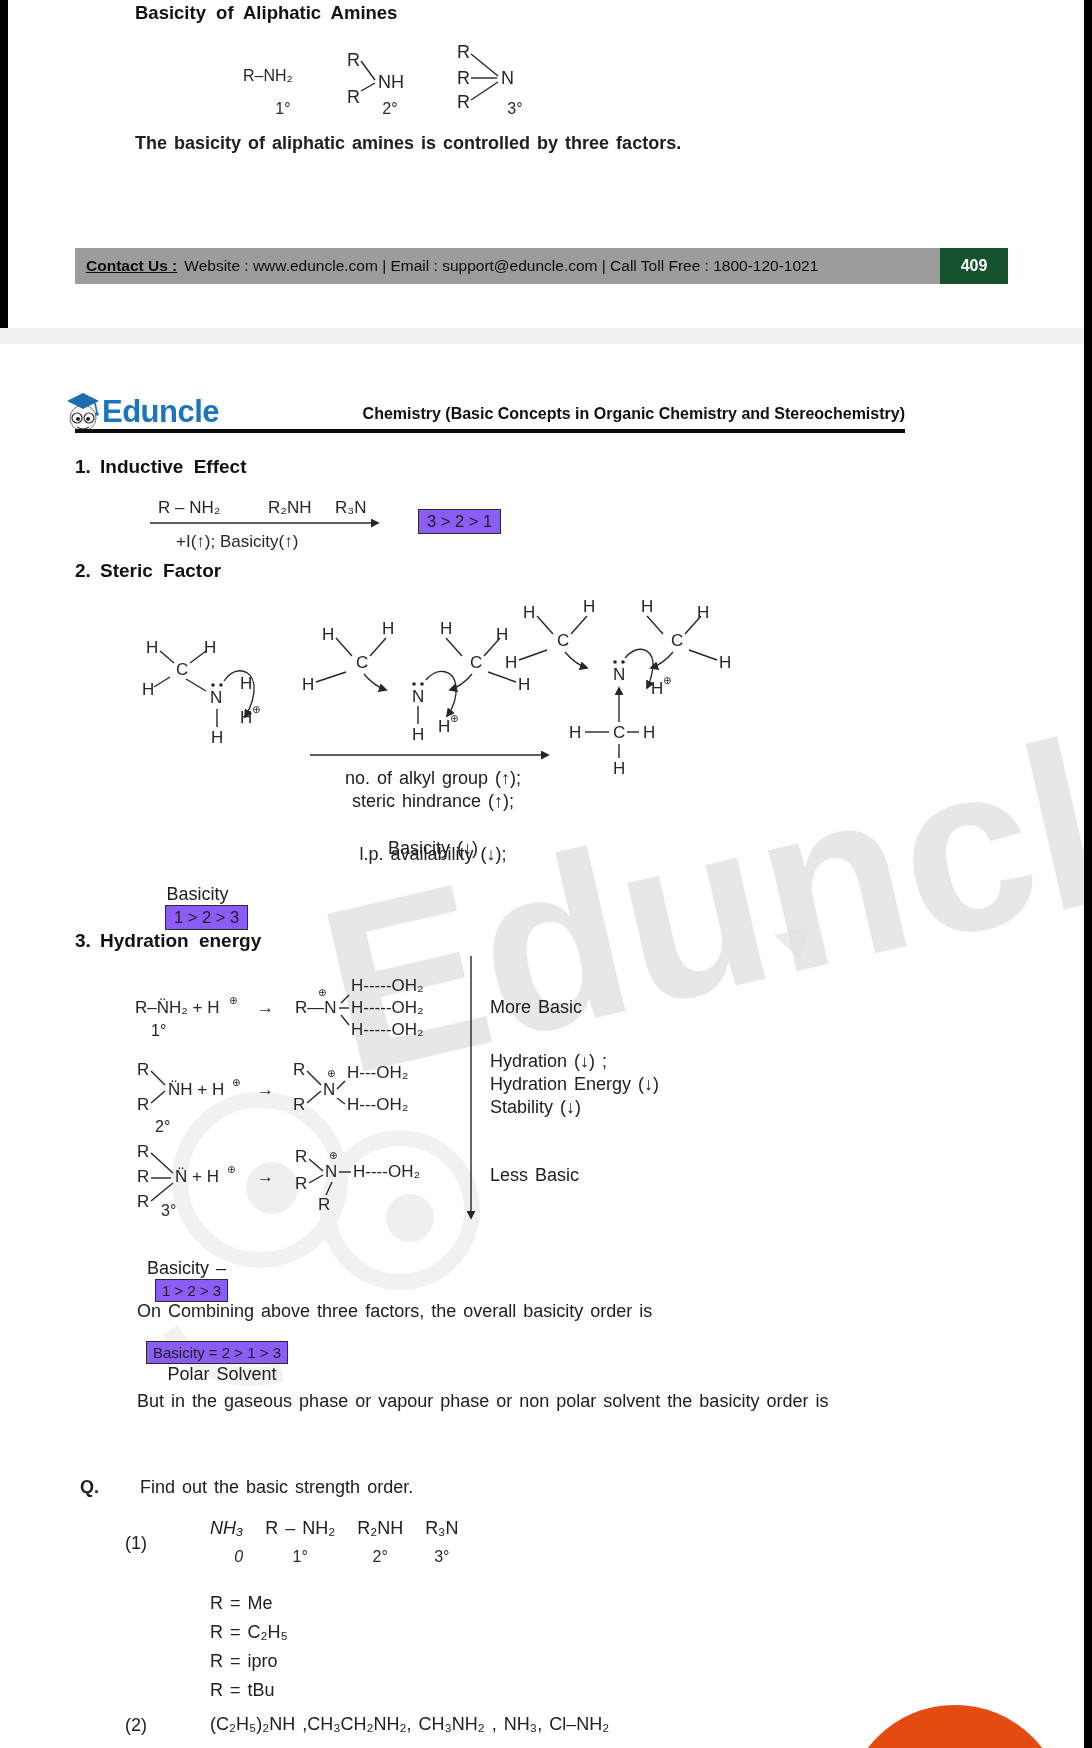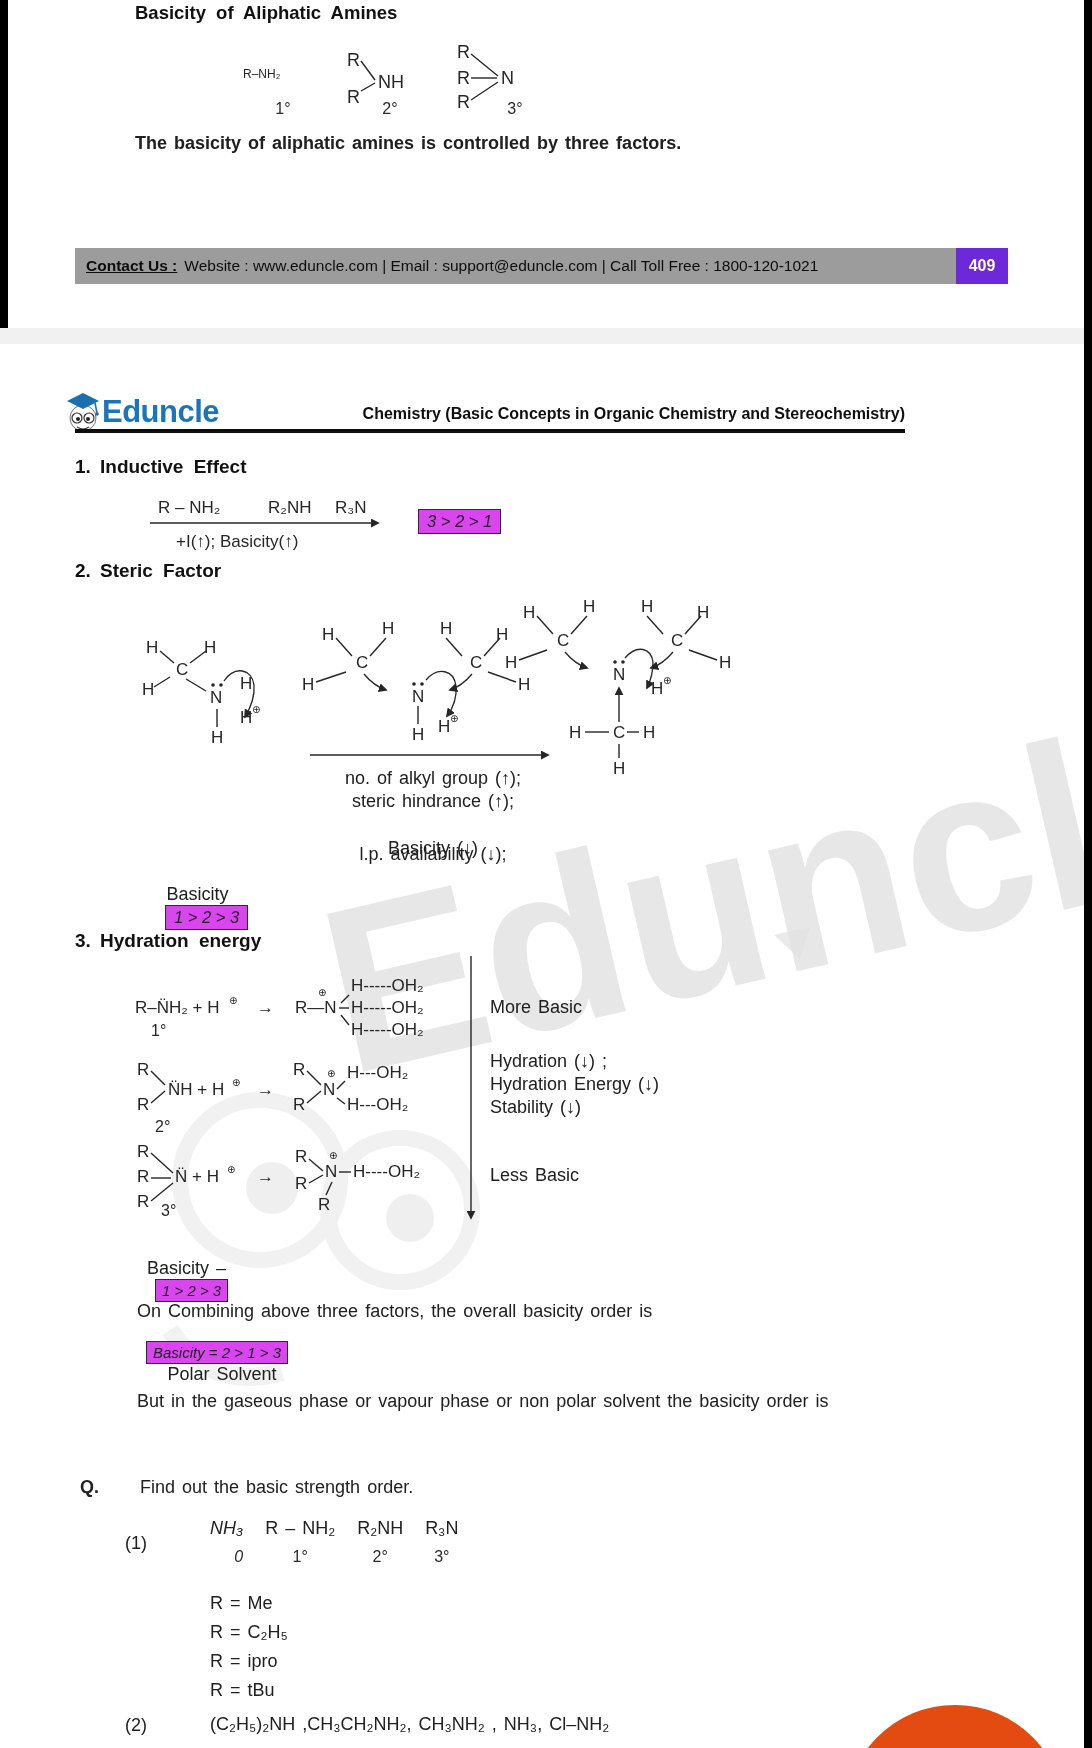--- a/index.html
+++ b/index.html
@@ -3,31 +3,31 @@
 <meta charset="utf-8">
 <style>
   html,body{margin:0;padding:0;background:#ffffff;}
   .screen{position:relative;width:1092px;height:1748px;background:#ffffff;overflow:hidden;
           font-family:"Liberation Sans","DejaVu Sans",sans-serif;color:#242424;}
   .abs{position:absolute;}
   .t-body{font-size:18px;word-spacing:2px;color:#202020;}
   .t-head{font-size:19px;font-weight:700;word-spacing:5px;color:#111;}
   .t-deg{font-size:16px;color:#2a2a2a;}
   .boxed{display:inline-flex;align-items:center;justify-content:center;border:1.6px solid #2b2b2b;
-         background:#d946ef;padding:2px 8px;font-size:16.5px;color:#202020;white-space:nowrap;font-style:italic;}
+         background:#8b5cf6;padding:2px 8px;font-size:16.5px;color:#202020;white-space:nowrap;}
   .boxed.small{font-size:15px;padding:2px 6px;}
   .flexrow{display:flex;align-items:center;flex-direction:column;}
   
   .edge{background:#000;}
   .pagegap{background:#f1f1f1;}
   
   .contact-bar{background:#9c9c9c;display:flex;align-items:center;font-size:15.5px;color:#0d0d0d;}
   .contact-bar .lbl{font-weight:700;margin-left:11px;white-space:nowrap;text-decoration:underline;}
   .contact-bar .inf{margin-left:7px;white-space:nowrap;}
-  .page-badge{position:absolute;right:0;top:0;bottom:0;width:52px;background:#6d28d9;color:#fff;
+  .page-badge{position:absolute;right:0;top:0;bottom:0;width:68px;background:#14532d;color:#fff;
               display:flex;align-items:center;justify-content:center;font-weight:700;font-size:16px;}
   
   .logo-text{font-size:31px;font-weight:700;color:#1b75bc;letter-spacing:-0.5px;}
   .hdr-title{font-size:16px;font-weight:700;text-align:right;color:#0f0f0f;}
   .hdr-rule{background:#0c0c0c;height:4px;}
   
   svg text{font-family:"Liberation Sans","DejaVu Sans",sans-serif;fill:#262626;font-size:17px;}
   svg text.t18{font-size:18px;}
   svg text.t16{font-size:16px;}
   svg text.t10{font-size:10px;}
@@ -59,21 +59,21 @@
     <circle cx="162" cy="178" r="26" fill="#e3e3e3"></circle>
     <circle cx="300" cy="208" r="24" fill="#e3e3e3"></circle>
     <path d="M 60,320 q 40,62 112,42" fill="none" stroke="#e8e8e8" stroke-width="18"></path>
   </svg>
   <svg class="abs" style="left:770px;top:925px;opacity:.7" width="50" height="45">
     <path d="M4,10 L40,2 L30,34 z" fill="#e2e2e2"></path>
   </svg>
 
   <div class="abs t-head" style="left:135px;top:2px;font-size:18.5px;">Basicity of Aliphatic Amines</div>
 
-  <div class="abs nowrap" style="left:243px;top:67px;font-size:12px;">R–NH₂</div>
+  <div class="abs nowrap" style="left:243px;top:67px;font-size:16px;">R–NH₂</div>
   <div class="abs t-deg center" style="left:263px;top:100px;width:40px;">1°</div>
 
   <svg class="abs" style="left:345px;top:40px;" width="80" height="70">
     <text class="t18" x="2" y="26">R</text>
     <text class="t18" x="2" y="63">R</text>
     <line x1="16" y1="21" x2="30" y2="40"></line>
     <line x1="16" y1="51" x2="30" y2="43"></line>
     <text class="t18" x="33" y="48">NH</text>
   </svg>
   <div class="abs t-deg center" style="left:370px;top:100px;width:40px;">2°</div>

